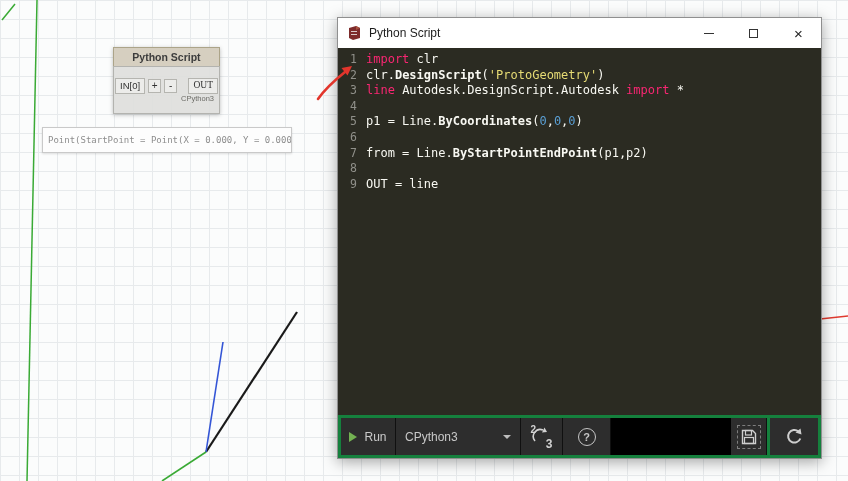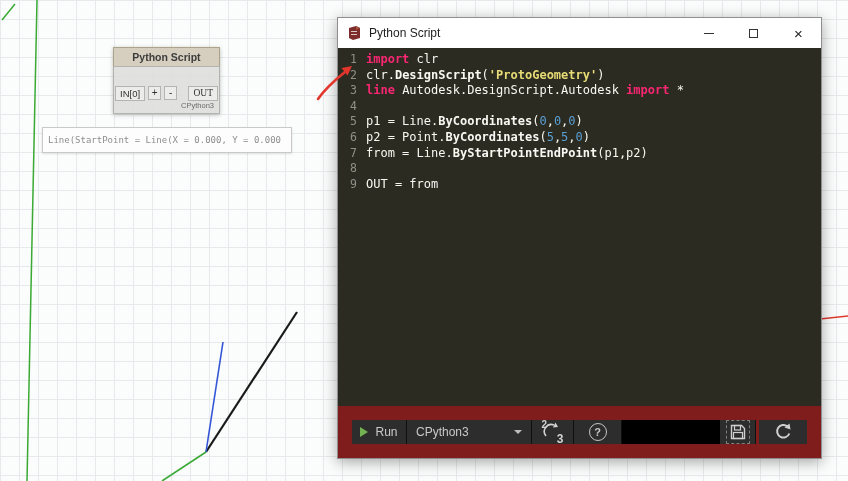--- a/index.html
+++ b/index.html
@@ -29,21 +29,21 @@
     box-shadow:0 1px 4px rgba(0,0,0,.25);
     font-family:"Liberation Sans",sans-serif;
   }
   .node-header{
     background:#d6cfc0;border:1px solid #aca489;border-bottom:none;
     height:19px;display:flex;align-items:center;justify-content:center;
     font-size:10.5px;font-weight:bold;color:#3c3c3c;
   }
   .node-body{
     background:rgba(222,222,220,.92);border:1px solid #b3b3af;
-    height:48px;display:flex;flex-direction:column;justify-content:flex-end;
+    height:48px;display:flex;flex-direction:column;justify-content:center;
   }
   .ports-row{display:flex;align-items:center;padding:4px 1px 0 1px;gap:3px;}
   .port{
     background:#ececea;border:1px solid #b5b5b0;font-size:9.5px;color:#333;
     padding:2px 4px;line-height:1;
   }
   .mini-btn{
     background:#ececea;border:1px solid #b5b5b0;width:13px;height:14px;
     font-size:10px;color:#333;display:flex;align-items:center;justify-content:center;line-height:1;
     padding:0;
@@ -80,28 +80,28 @@
   .close-glyph{font-size:15px;color:#222;line-height:1;}
   
   .code-area{
     flex:1 1 auto;background:var(--editor-bg);overflow:hidden;
     padding:4px 0 0 6px;
     font-family:"DejaVu Sans Mono",monospace;font-size:12px;
   }
   .code-line{display:flex;height:15.6px;align-items:baseline;}
   .ln{width:13px;text-align:right;margin-right:9px;color:var(--ln);font-size:11.5px;flex:0 0 auto;}
   .lt{white-space:pre;color:var(--plain);}
-  .seg-k{color:var(--kw);font-weight:bold;}
-  .seg-s{color:var(--str);font-weight:bold;}
+  .seg-k{color:var(--kw);font-weight:normal;}
+  .seg-s{color:var(--str);}
   .seg-n{color:var(--num);}
   .seg-b{color:var(--plain);font-weight:bold;}
   .seg-p{color:var(--plain);}
   
   .toolbar{
-    flex:0 0 43px;background:#7f1d1d;display:flex;align-items:stretch;padding:14px;
+    flex:0 0 43px;background:#15803d;display:flex;align-items:stretch;padding:3px;
   }
   .tb-btn{
     background:#2d2d2d;border-right:1px solid #101010;color:#c9c9c9;
     display:flex;align-items:center;justify-content:center;font-size:12px;cursor:default;
   }
   .run-btn{width:55px;gap:7px;}
   .play-tri{
     width:0;height:0;border-left:8px solid var(--play);
     border-top:5px solid transparent;border-bottom:5px solid transparent;display:block;
   }
@@ -148,21 +148,21 @@
       <div class="ports-row">
         <span class="port">IN[0]</span>
         <button class="mini-btn">+</button>
         <button class="mini-btn">-</button>
         <span class="port port-out">OUT</span>
       </div>
       <div class="node-footer">CPython3</div>
     </div>
   </div>
 
-  <div class="tooltip">Line(StartPoint = Line(X = 0.000, Y = 0.000</div>
+  <div class="tooltip">Point(StartPoint = Point(X = 0.000, Y = 0.000</div>
 </div>
 
 <div class="window">
   <div class="titlebar">
     <span class="app-icon">
       <svg width="15" height="16" viewBox="0 0 15 16">
         <path d="M2 3 L9 1 L13 3 L13 13 L6 15 L2 13 Z" fill="#7d2b2b"></path>
         <path d="M9 1 L13 3 L9 5 Z" fill="#a8503c"></path>
         <rect x="4" y="6" width="6" height="1" fill="#d8c9c9"></rect>
         <rect x="4" y="9" width="6" height="1" fill="#d8c9c9"></rect>
@@ -199,33 +199,32 @@
         <div class="code-line">
           <span class="ln">4</span>
           <span class="lt"></span>
         </div>
         <div class="code-line">
           <span class="ln">5</span>
           <span class="lt"><span class="seg-p">p1 = Line.</span><span class="seg-b">ByCoordinates</span><span class="seg-p">(</span><span class="seg-n">0</span><span class="seg-p">,</span><span class="seg-n">0</span><span class="seg-p">,</span><span class="seg-n">0</span><span class="seg-p">)</span></span>
         </div>
         <div class="code-line">
           <span class="ln">6</span>
-          <span class="lt"><span class="seg-p">p2 = Point.</span><span class="seg-b">ByCoordinates</span><span class="seg-p">(</span><span class="seg-n">5</span><span class="seg-p">,</span><span class="seg-n">5</span><span class="seg-p">,</span><span class="seg-n">0</span><span class="seg-p">)</span></span>
         </div>
         <div class="code-line">
           <span class="ln">7</span>
           <span class="lt"><span class="seg-p">from = Line.</span><span class="seg-b">ByStartPointEndPoint</span><span class="seg-p">(p1,p2)</span></span>
         </div>
         <div class="code-line">
           <span class="ln">8</span>
           <span class="lt"></span>
         </div>
         <div class="code-line">
           <span class="ln">9</span>
-          <span class="lt"><span class="seg-p">OUT = from</span></span>
+          <span class="lt"><span class="seg-p">OUT = line</span></span>
         </div>
       </div>
   </div>
 
   <div class="toolbar">
     <div class="tb-btn run-btn">
       <span class="play-tri"></span>
       <span>Run</span>
     </div>
     <div class="tb-btn engine-btn">

